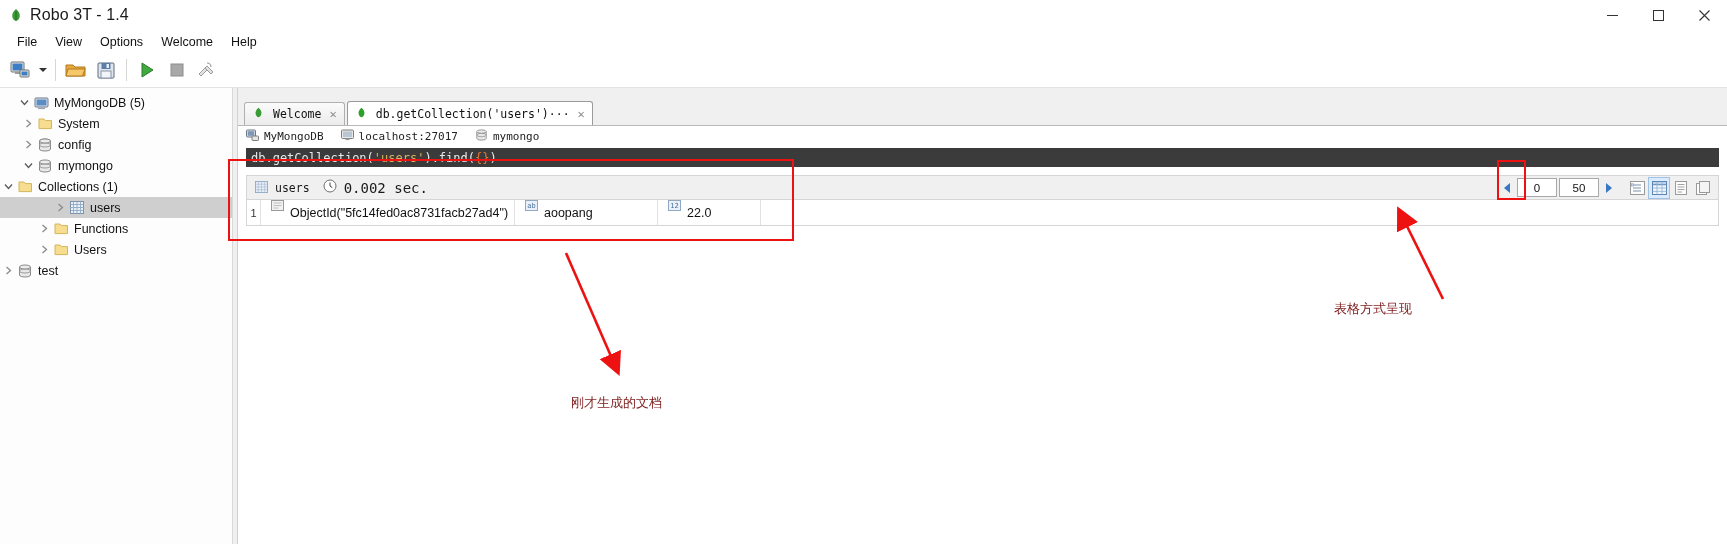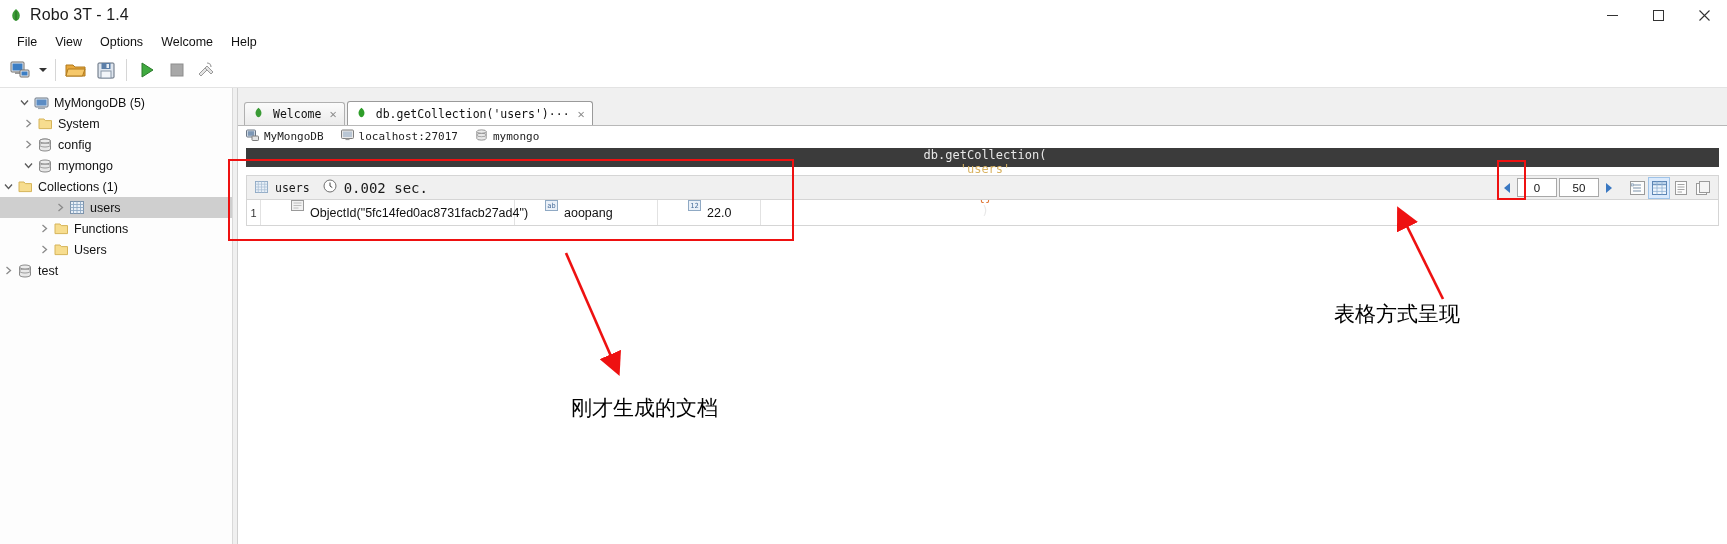--- a/index.html
+++ b/index.html
@@ -92,21 +92,21 @@
   .connbar {
     height: 21px; display: flex; align-items: center; gap: 5px;
     padding: 0 8px; background: #fff; font-family: "DejaVu Sans Mono", monospace;
     font-size: 11px; color: #222;
   }
   .conn-item { display: flex; align-items: center; gap: 5px; margin-right: 12px; }
 
   .queryline {
     margin: 1px 8px 0 8px; height: 19px; background: #3b3b3b; color: #e8e8e8;
     font-family: "DejaVu Sans Mono", monospace; font-size: 12px;
-    display: flex; align-items: center; padding-left: 5px; white-space: nowrap; flex-direction: column;
+    display: flex; align-items: center; padding-left: 5px; white-space: nowrap;
   }
   .q-str { color: #d9b362; }
   .q-brace { color: #e07a3c; }
 
   .resultbar {
     margin: 8px 8px 0 8px; height: 25px; background: #f0f0f0;
     border: 1px solid #d5d5d5; display: flex; align-items: center;
     position: relative; padding-left: 8px; gap: 7px;
   }
   .rb-name { font-family: "DejaVu Sans Mono", monospace; font-size: 11.5px; color: #1a1a1a; }
@@ -130,26 +130,26 @@
   .gh-gutter { width: 14px; border-right: 1px solid #e2e2e2; }
   .grid-row { display: flex; height: 25px; align-items: center; }
   .gr-gutter {
     width: 14px; height: 25px; display: flex; align-items: center; justify-content: center;
     font-size: 11px; color: #333; border-right: 1px solid #e2e2e2;
   }
   .gr-cell {
     display: flex; align-items: center; gap: 6px; height: 25px; padding-left: 10px;
     font-size: 12.5px; color: #111; border-right: 1px solid #e2e2e2;
   }
-  .typ-ico { width: 13px; height: 25px; flex: 0 0 13px; margin-left: 20px; }
+  .typ-ico { width: 13px; height: 25px; flex: 0 0 13px; }
 
   
   .anno-box { position: absolute; border: 2.5px solid #ee1111; pointer-events: none; }
   .anno-text {
-    position: absolute; color: #000000; font-size: 21px;
+    position: absolute; color: #7f1d1d; font-size: 13px;
     font-family: Liberation Mono, monospace; white-space: nowrap;
   }
   .anno-svg { position: absolute; left: 0; top: 0; pointer-events: none; }
 </style>
 </head>
 <body>
 
 <div class="app">
 
   <div class="titlebar">

